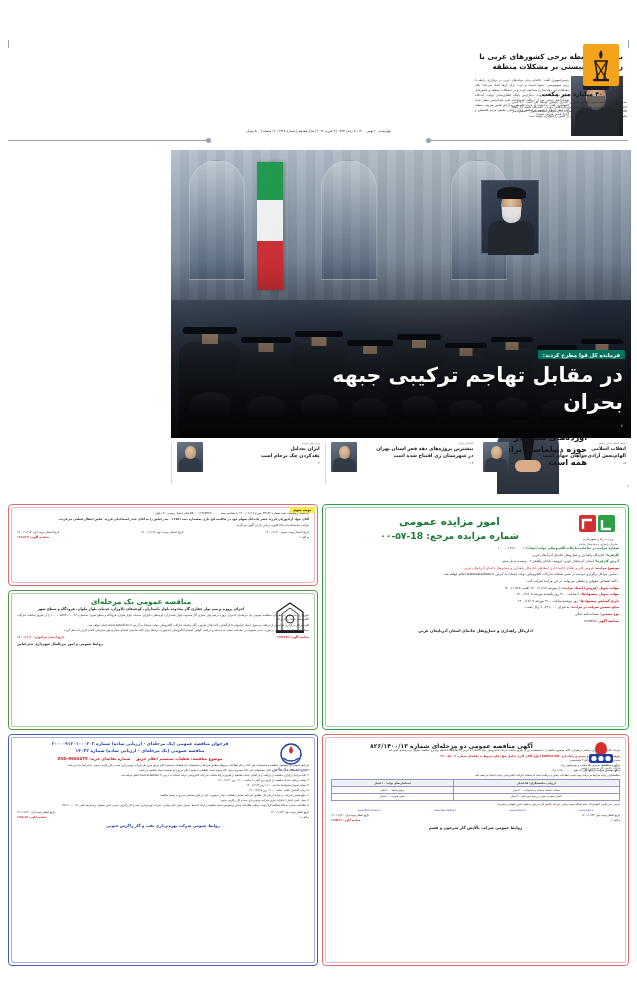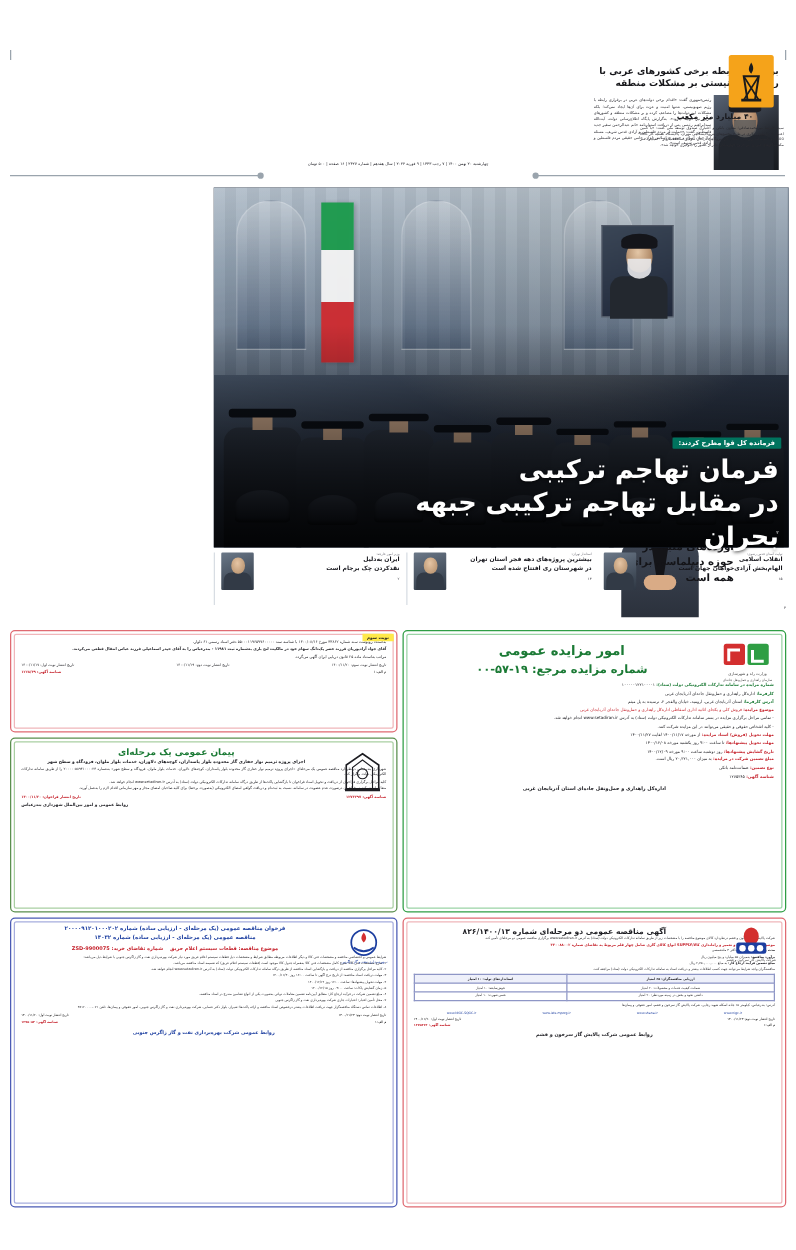--- a/index.html
+++ b/index.html
@@ -587,21 +587,20 @@
             <div class="brim" style="width:42px; height:5px; bottom:94px;"></div>
             <div class="cap" style="width:34px; height:21px; top:96px;"></div>
           </div>
       </div>
 
       <div class="lead-tint"></div>
     </div>
 
     <div class="lead-kicker rtl">فرمانده کل قوا مطرح کردند:</div>
     <div class="lead-head rtl">
-      <div>فرمان تهاجم ترکیبی</div>
       <div>در مقابل تهاجم ترکیبی جبهه بحران</div>
     </div>
     <div class="lead-pagenum rtl">۲</div>
 
     <div class="teasers">
       <div class="teaser">
         <div class="tz-photo">
             <div class="b"></div>
             <div class="h"></div>
           </div>
@@ -666,21 +665,21 @@
   <div class="ad" id="ad-ba">
     <div class="inner rtl">
       <div class="seal">
         <svg width="38" height="38" viewBox="0 0 38 38">
           <path d="M19 4 L32 13 L32 32 L6 32 L6 13 Z" fill="none" stroke="#1d1d22" stroke-width="1.3"></path>
           <path d="M19 9 L27 15 L27 32 L11 32 L11 15 Z" fill="none" stroke="#1d1d22" stroke-width=".9"></path>
           <circle cx="19" cy="20" r="4" fill="none" stroke="#1d1d22" stroke-width=".9"></circle>
           <rect x="5" y="32" width="28" height="2" fill="#1d1d22"></rect>
         </svg>
       </div>
-      <h3 class="ad-title">پیمان عمومی یک مرحله‌ای</h3>
+      <h3 class="ad-title">مناقصه عمومی یک مرحله‌ای</h3>
       <div class="sub">اجرای پروژه ترمیم نوار حفاری گاز محدوده بلوار پاسداران، کوچه‌های دلاوران، خدمات بلوار ملوان، فرودگاه و سطح شهر</div>
       <p>شهرداری بندرعباس درنظردارد مناقصه عمومی یک مرحله‌ای «اجرای پروژه ترمیم نوار حفاری گاز محدوده بلوار پاسداران، کوچه‌های دلاوران، خدمات بلوار ملوان، فرودگاه و سطح شهر» به‌شماره ۲۰۰۰۰۰۵۸۹۴۱۰۰۰۰۲۴ را از طریق سامانه تدارکات الکترونیکی دولت برگزار کند.</p>
       <p>کلیه مراحل برگزاری فراخوان از دریافت و تحویل اسناد فراخوان تا بازگشایی پاکت‌ها از طریق درگاه سامانه تدارکات الکترونیکی دولت (ستاد) به آدرس www.setadiran.ir انجام خواهد شد.</p>
       <p>متقاضیان شرکت در فراخوان درصورت عدم عضویت در سامانه، نسبت به ثبت‌نام و دریافت گواهی امضای الکترونیکی (به‌صورت برخط) برای کلیه صاحبان امضای مجاز و مهر سازمانی اقدام لازم را به‌عمل آورند.</p>
       <div class="rowline" style="margin-top:2px;">
         <span class="hl-red">تاریخ انتشار فراخوان: ۱۴۰۰/۱۱/۲۰</span>
         <span class="hl-red"><span>شناسه آگهی:</span> <span>۱۲۷۴۲۹۷</span></span>
       </div>
       <div class="foot">روابط عمومی و امور بین‌الملل شهرداری بندرعباس</div>
     </div>
@@ -692,21 +691,21 @@
         <svg width="42" height="34" viewBox="0 0 42 34">
           <rect x="2" y="2" width="17" height="17" rx="2" fill="#d32f2f"></rect>
           <rect x="21" y="2" width="17" height="17" rx="2" fill="#2f9e44"></rect>
           <path d="M6 16 L6 7 L15 7" fill="none" stroke="#fff" stroke-width="2.4"></path>
           <path d="M25 7 L25 16 L34 16" fill="none" stroke="#fff" stroke-width="2.4"></path>
           <text x="21" y="27" font-size="3.2" text-anchor="middle" fill="#444">وزارت راه و شهرسازی</text>
           <text x="21" y="32" font-size="2.6" text-anchor="middle" fill="#444">سازمان راهداری و حمل‌ونقل جاده‌ای</text>
         </svg>
       </div>
       <h3>امور مزایده عمومی</h3>
-      <h4>شماره مزایده مرجع: ۱۹-۵۷-۰۰</h4>
+      <h4>شماره مزایده مرجع: 18-۵۷-۰۰</h4>
       <p><span class="lblg">شماره مزایده در سامانه تدارکات الکترونیکی دولت (ستاد):</span> <span class="ltr" style="display:inline-block;">۱۰۰۰۰۰۱۲۲۱۰۰۰۰۱</span></p>
       <p><span class="lblg">کارفرما:</span> <span>اداره‌کل راهداری و حمل‌ونقل جاده‌ای آذربایجان غربی</span></p>
       <p><span class="lblg">آدرس کارفرما:</span> <span>استان آذربایجان غربی، ارومیه، خیابان والفجر ۲، نرسیده به پل میثم</span></p>
       <p><span class="lbl">موضوع مزایده:</span> <span class="lbl" style="font-weight:normal;">فروش کلی و یکجای اثاثیه اداری اسقاطی اداره‌کل راهداری و حمل‌ونقل جاده‌ای آذربایجان غربی</span></p>
       <p>- تمامی مراحل برگزاری مزایده در بستر سامانه تدارکات الکترونیکی دولت (ستاد) به آدرس www.setadiran.ir انجام خواهد شد.</p>
       <p>- کلیه اشخاص حقوقی و حقیقی می‌توانند در این مزایده شرکت کنند.</p>
       <p><span class="lbl">مهلت تحویل (فروش) اسناد مزایده:</span> <span>از مورخه ۱۴۰۰/۱۱/۱۷ لغایت ۱۴۰۰/۱۱/۲۷</span></p>
       <p><span class="lbl">مهلت تحویل پیشنهادها:</span> <span>تا ساعت ۹:۰۰ روز یکشنبه مورخه ۱۴۰۰/۱۲/۰۸</span></p>
       <p><span class="lbl">تاریخ گشایش پیشنهادها:</span> <span>روز دوشنبه ساعت ۹:۰۰ مورخه ۱۴۰۰/۱۲/۰۹</span></p>
       <p><span class="lbl">مبلغ تضمین شرکت در مزایده:</span> <span>به میزان ۲۰,۳۲۱,۰۰۰ ریال است.</span></p>

